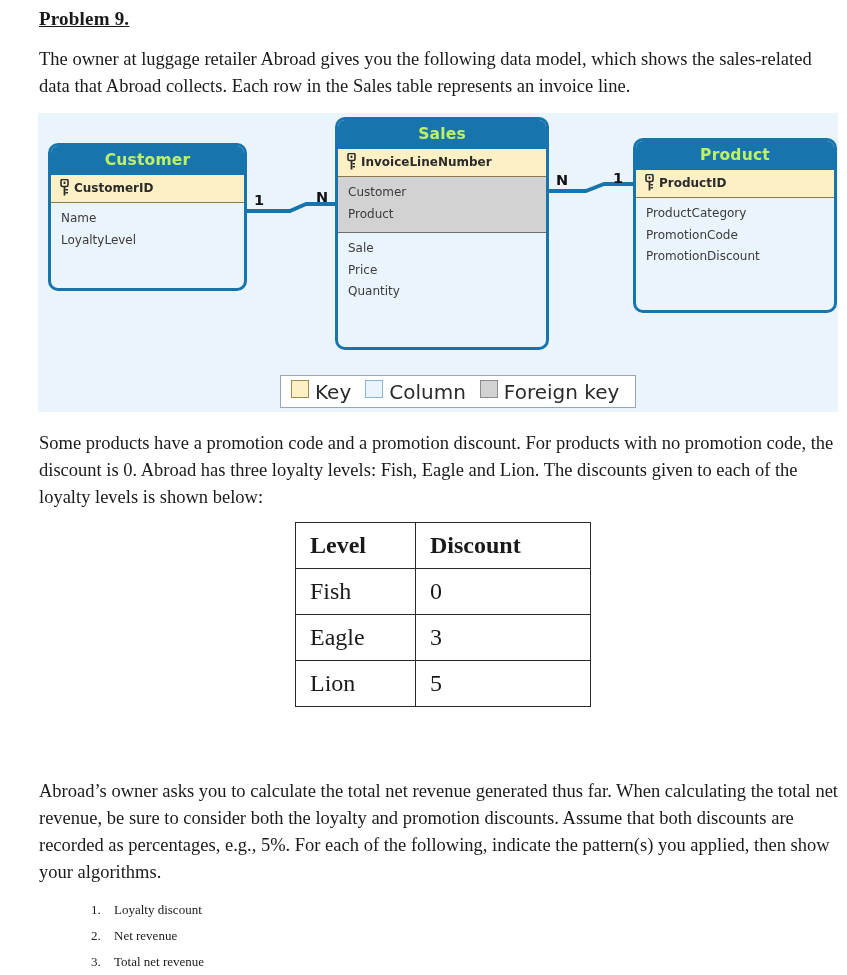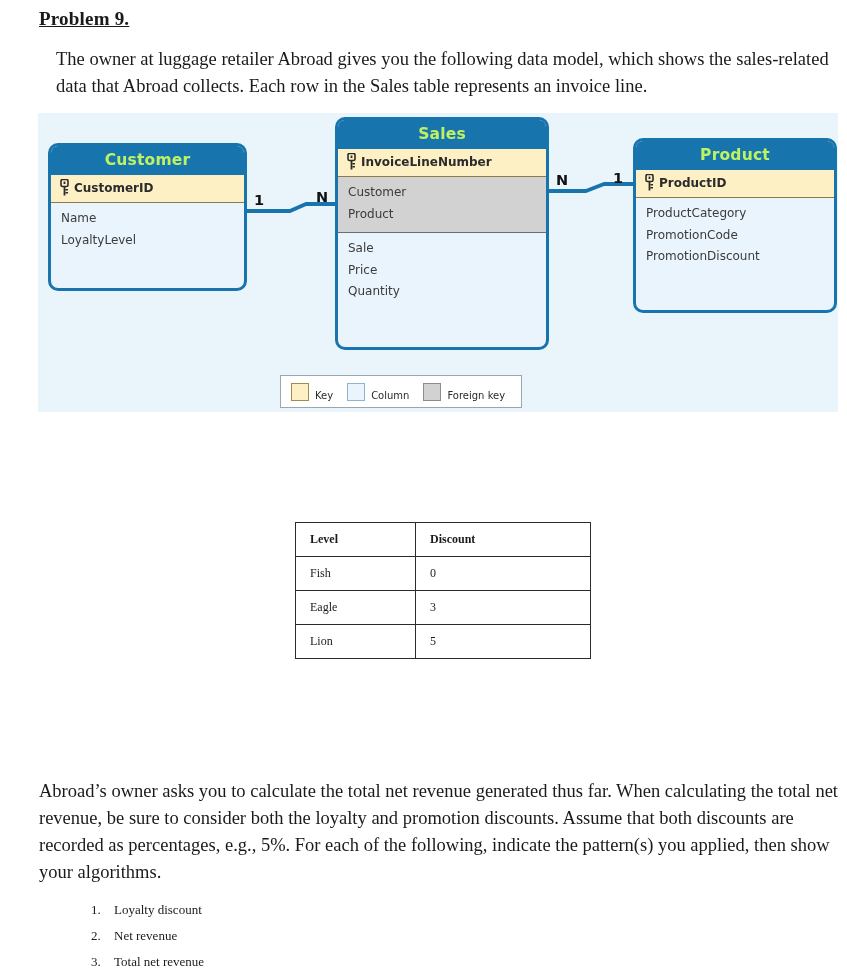--- a/index.html
+++ b/index.html
@@ -37,21 +37,21 @@
 
   
   .para {
     position: absolute;
     font-size: 18.5px;
     line-height: 27px;
     text-align: left;
     font-family: "Liberation Serif", "DejaVu Serif", serif;
     color: #1a1a1a;
   }
-  #intro-para { left: 56px; top: 46px; width: 790px; }
+  #intro-para { left: 39px; top: 46px; width: 790px; }
   #promo-para { left: 39px; top: 430px; width: 795px; }
   #revenue-para { left: 39px; top: 778px; width: 800px; }
 
   
   .diagram-panel {
     position: absolute;
     left: 38px;
     top: 113px;
     width: 800px;
     height: 299px;
@@ -151,44 +151,44 @@
     background: #ffffff;
     border: 1.5px solid #9aa7b0;
     display: flex;
     align-items: center;
     padding: 0 10px;
     gap: 8px;
     box-sizing: border-box;
   }
   .legend-item {
     display: flex;
-    align-items: flex-end;
+    align-items: flex-start;
     gap: 6px;
     font-family: "DejaVu Sans", "Liberation Sans", sans-serif;
-    font-size: 10px;
+    font-size: 20px;
     color: #2b2b2b;
     padding-right: 6px;
   }
   .swatch {
     width: 18px;
     height: 18px;
     box-sizing: border-box;
   }
   .swatch.key-sw { background: #fdf0c4; border: 1.5px solid #a08c52; }
   .swatch.col-sw { background: #eaf4fd; border: 1.5px solid #8fb4cf; }
   .swatch.fk-sw  { background: #d2d2d2; border: 1.5px solid #8c8c8c; }
 
   
   .discount-table {
     position: absolute;
     left: 295px;
     top: 522px;
     border-collapse: collapse;
     font-family: "Liberation Serif", "DejaVu Serif", serif;
-    font-size: 12px;
+    font-size: 24px;
     padding-left: 35px;
   }
   .discount-table td, .discount-table th {
     border: 1.5px solid #2b2b2b;
     text-align: left;
     vertical-align: top;
     padding: 9px 0 9px 14px;
     height: 34px;
     box-sizing: border-box;
   }
@@ -312,20 +312,21 @@
         <span>Column</span>
       </div>
       <div class="legend-item">
         <span class="swatch fk-sw"></span>
         <span>Foreign key</span>
       </div>
     </div>
 
   </div>
 
+  <div class="para" id="promo-para">Some products have a promotion code and a promotion discount. For products with no promotion code, the discount is 0. Abroad has three loyalty levels: Fish, Eagle and Lion. The discounts given to each of the loyalty levels is shown below:</div>
 
   <table class="discount-table">
     <thead>
       <tr>
         <th class="col-level">Level</th>
         <th class="col-discount">Discount</th>
       </tr>
     </thead>
     <tbody>
       <tr>

